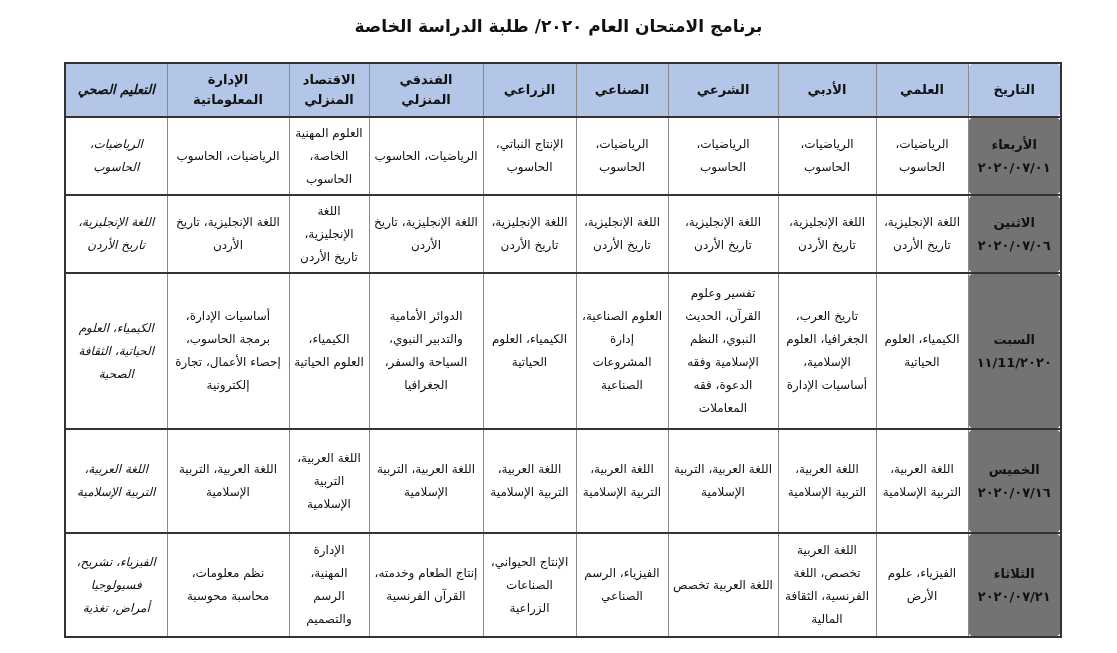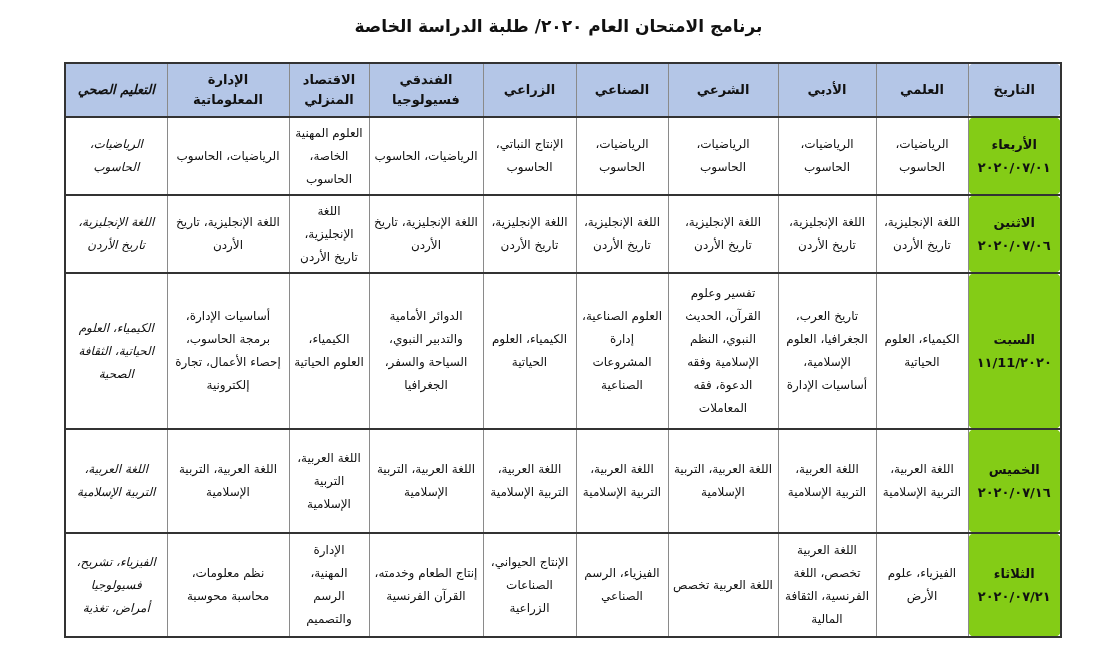--- a/index.html
+++ b/index.html
@@ -49,21 +49,21 @@
     table.schedule th {
       background: #b4c6e7;
       font-weight: bold;
       font-size: 13px;
       height: 48px;
       line-height: 20px;
       border-top: 2px solid #333;
       border-bottom: 2px solid #333;
     }
     table.schedule td.date {
-      background: #84cc16;
+      background: #737373;
       font-weight: bold;
       font-size: 13px;
     }
     table.schedule tr.row-border td {
       border-top: 2px solid #333;
     }
     table.schedule tr:last-child td {
       border-bottom: 2px solid #333;
     }
     table.schedule th:first-child, table.schedule td:first-child {
@@ -112,21 +112,21 @@
         <col class="c-health">
     </colgroup>
     <thead>
       <tr>
         <th>التاريخ</th>
         <th>العلمي</th>
         <th>الأدبي</th>
         <th>الشرعي</th>
         <th>الصناعي</th>
         <th>الزراعي</th>
-        <th>الفندقي فسيولوجيا</th>
+        <th>الفندقي المنزلي</th>
         <th>الاقتصاد المنزلي</th>
         <th>الإدارة المعلوماتية</th>
         <th>التعليم الصحي</th>
       </tr>
     </thead>
     <tbody>
       <tr class="r1">
         <td class="date">
           <span class="day">الأربعاء</span>
           <span class="dt">٢٠٢٠/٠٧/٠١</span>

